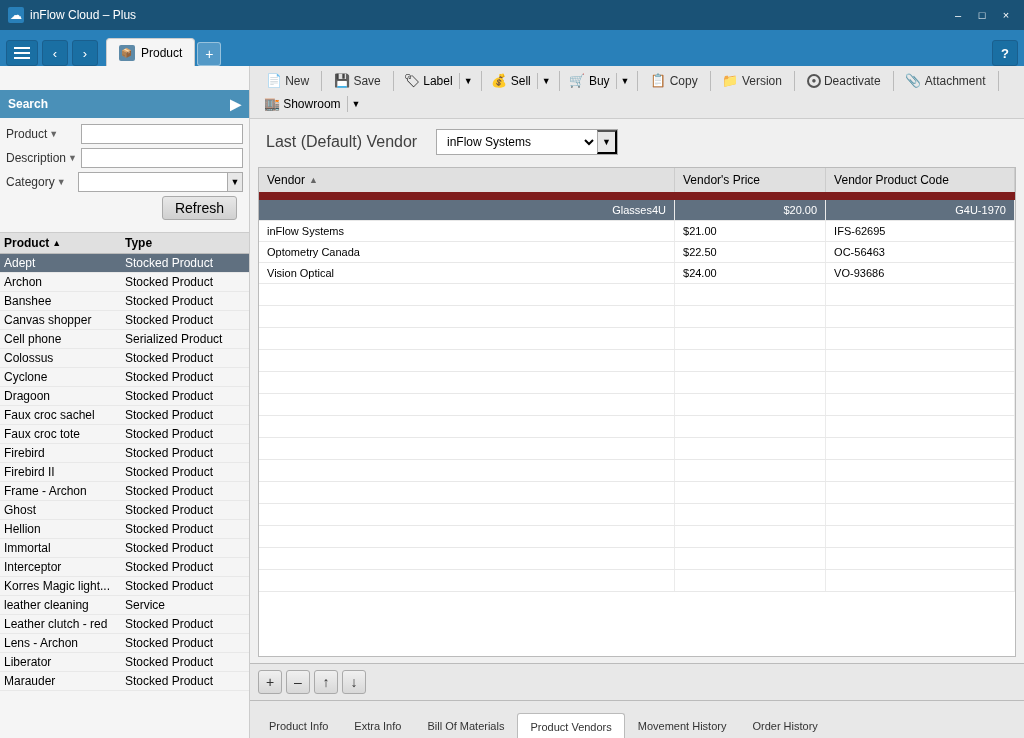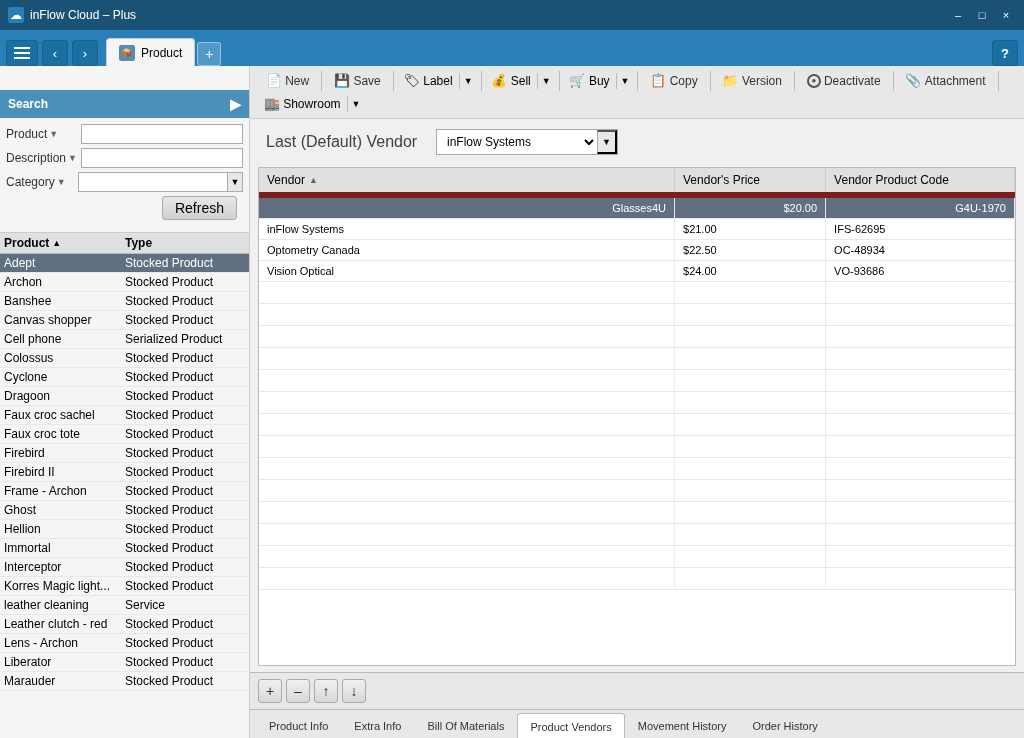--- a/index.html
+++ b/index.html
@@ -157,21 +157,21 @@
     .vendor-label { font-size: 16px; color: #404040; width: 160px; }
     .vendor-select-wrapper { display: flex; align-items: center; border: 1px solid #aaa; background: white; }
     .vendor-select { border: none; outline: none; padding: 3px 6px; font-size: 12px; background: transparent; width: 160px; }
     .vendor-dd-btn { width: 20px; height: 24px; background: #e8e8e8; border-left: 1px solid #aaa; cursor: pointer; display: flex; align-items: center; justify-content: center; font-size: 9px; }
 
     
     .table-container { flex: 1; margin: 6px 8px; border: 1px solid #bbb; background: white; overflow: auto; }
     .vendor-table { width: 100%; border-collapse: collapse; }
     .vendor-table th {
       background: #e0e0e0;
-      border-bottom: 6px solid #7f1d1d;
+      border-bottom: 8px solid #7f1d1d;
       border-right: 1px solid #ccc;
       padding: 5px 8px;
       text-align: left;
       font-weight: normal;
       font-size: 11px;
       white-space: nowrap;
     }
     .vendor-table th.sortable { cursor: pointer; }
     .vendor-table th .th-inner { display: flex; align-items: center; gap: 4px; }
     .vendor-table td {
@@ -210,21 +210,21 @@
       padding: 0 6px;
     }
     .bottom-tab {
       padding: 6px 12px;
       border: 1px solid transparent;
       border-bottom: none;
       cursor: pointer;
       font-size: 11px;
       background: transparent;
       color: #333;
-      margin-top: 3px;
+      margin-top: 12px;
       border-radius: 3px 3px 0 0;
     }
     .bottom-tab.active {
       background: white;
       border-color: #bbb;
       border-bottom-color: white;
       margin-bottom: -1px;
     }
 
     
@@ -516,21 +516,21 @@
               <td>G4U-1970</td>
             </tr>
             <tr>
               <td>inFlow Systems</td>
               <td>$21.00</td>
               <td>IFS-62695</td>
             </tr>
             <tr>
               <td>Optometry Canada</td>
               <td>$22.50</td>
-              <td>OC-48934</td>
+              <td>OC-56463</td>
             </tr>
             <tr>
               <td>Vision Optical</td>
               <td>$24.00</td>
               <td>VO-93686</td>
             </tr>
             <tr class="empty-row">
               <td></td>
               <td></td>
               <td></td>

